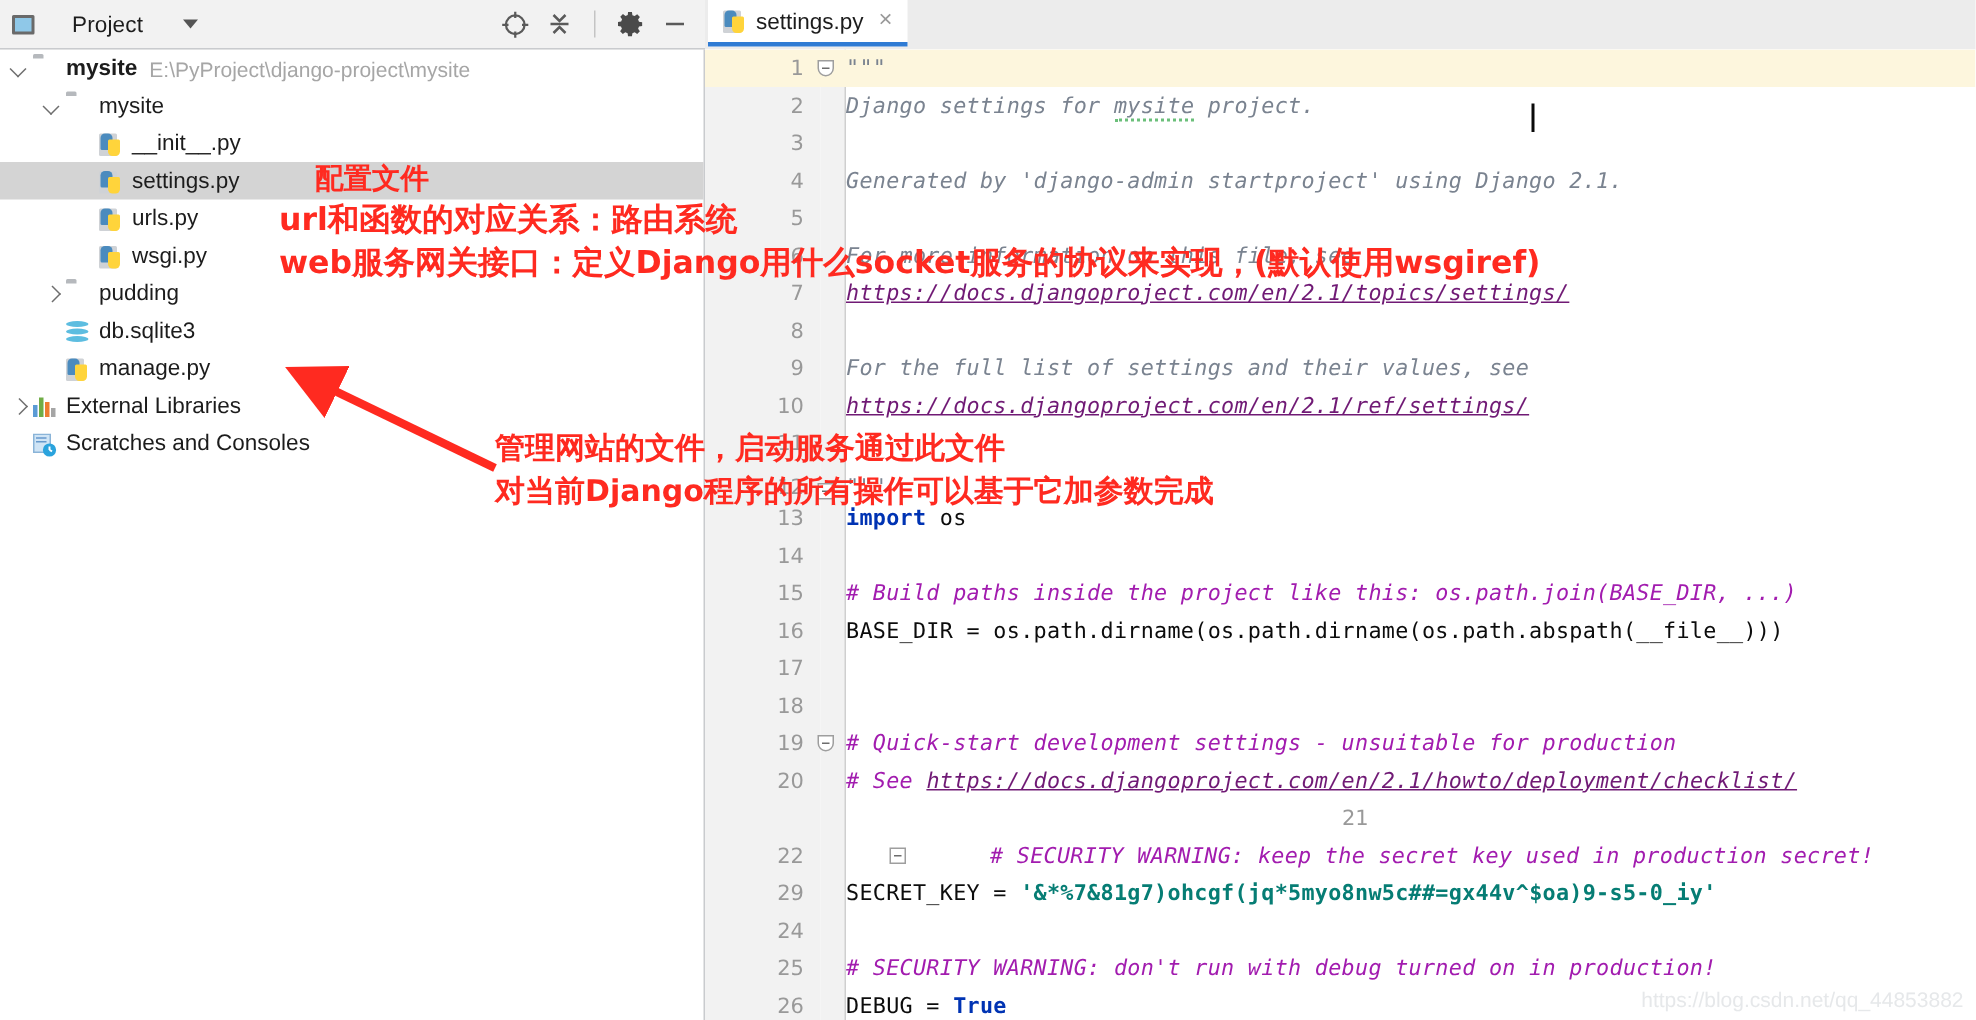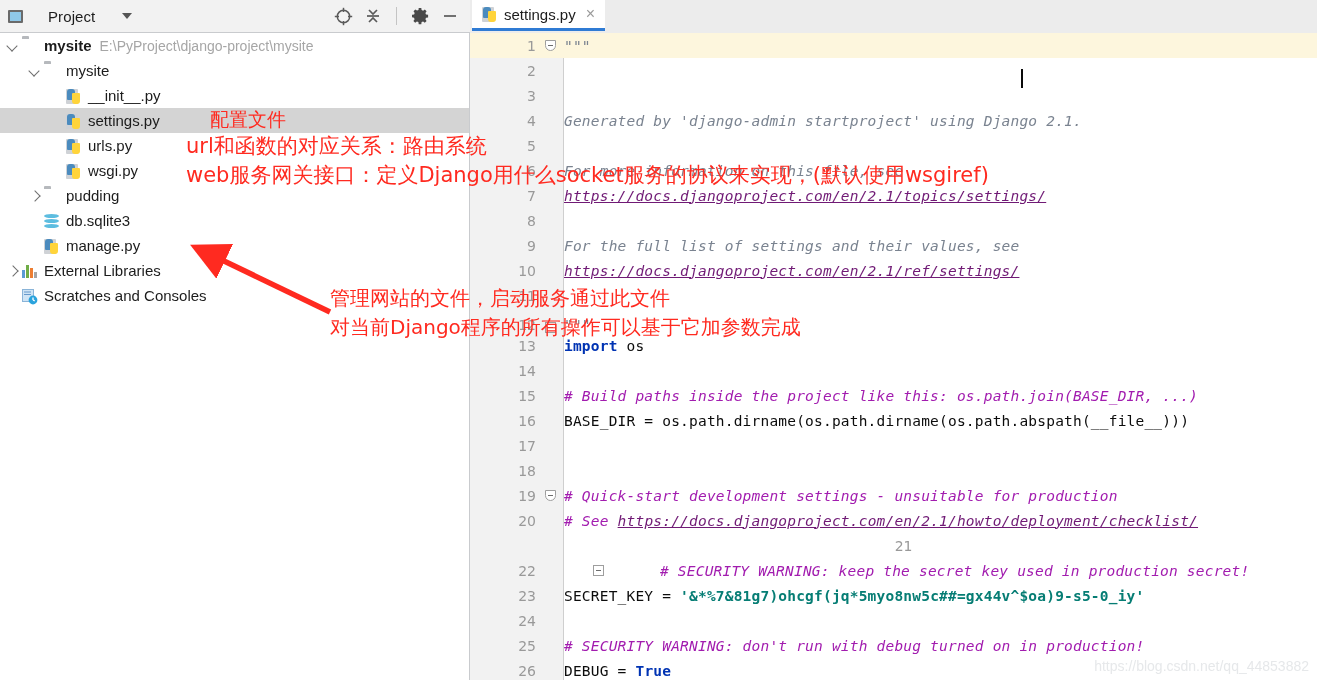--- a/index.html
+++ b/index.html
@@ -155,20 +155,21 @@
   .ic-lib i { display:block; width:2.6px; }
   .ic-scratch { width:16px;height:16px;position:relative;top:1px;}
 
   
   #annotations {
     position: absolute;
     left: 0; top: 0;
     width: 1070px; height: 680px;
     pointer-events: none;
     z-index: 30;
+    font-weight: bold;
   }
   .anno {
     position: absolute;
     color: #ff2a20;
     font-family: "DejaVu Sans", sans-serif;
     white-space: nowrap;
     line-height: 1;
   }
   #anno-settings { left: 210px; top: 110px; font-size: 19px; }
   #anno-urls     { left: 186px; top: 136px; font-size: 21px; }
@@ -447,20 +448,21 @@
         <div class="code-line current" style="top: 0px;">
           <span class="ln">1</span>
           <span class="fold-cell">
             <span class="fold-box rounded-bot"></span>
           </span>
           <span class="code-text"><span class="doc">"""</span></span>
         </div>
         <div class="code-line" style="top: 25px;">
           <span class="ln">2</span>
           <span class="fold-cell"></span>
+          <span class="code-text"><span class="doc">Django settings for </span><span class="doc wavy">mysite</span><span class="doc"> project.</span></span>
         </div>
         <div class="code-line" style="top: 50px;">
           <span class="ln">3</span>
           <span class="fold-cell"></span>
           <span class="code-text"></span>
         </div>
         <div class="code-line" style="top: 75px;">
           <span class="ln">4</span>
           <span class="fold-cell"></span>
           <span class="code-text"><span class="doc">Generated by 'django-admin startproject' using Django 2.1.</span></span>
@@ -555,21 +557,21 @@
           <span class="code-text"></span>
         </div>
         <div class="code-line" style="top: 525px; gap: 48px;">
           <span class="ln">22</span>
           <span class="fold-cell">
             <span class="fold-box"></span>
           </span>
           <span class="code-text"><span class="cmt"># SECURITY WARNING: keep the secret key used in production secret!</span></span>
         </div>
         <div class="code-line" style="top: 550px;">
-          <span class="ln">23</span>
+          <span class="ln">29</span>
           <span class="fold-cell"></span>
           <span class="code-text"><span class="plain">SECRET_KEY = </span><span class="str">'&amp;*%7&amp;81g7)ohcgf(jq*5myo8nw5c##=gx44v^$oa)9-s5-0_iy'</span></span>
         </div>
         <div class="code-line" style="top: 575px;">
           <span class="ln">24</span>
           <span class="fold-cell"></span>
           <span class="code-text"></span>
         </div>
         <div class="code-line" style="top: 600px;">
           <span class="ln">25</span>

